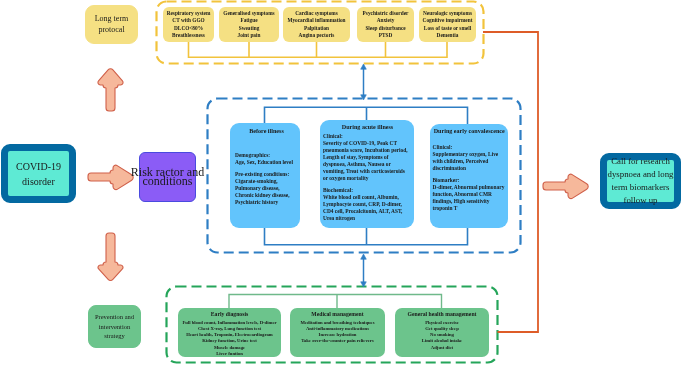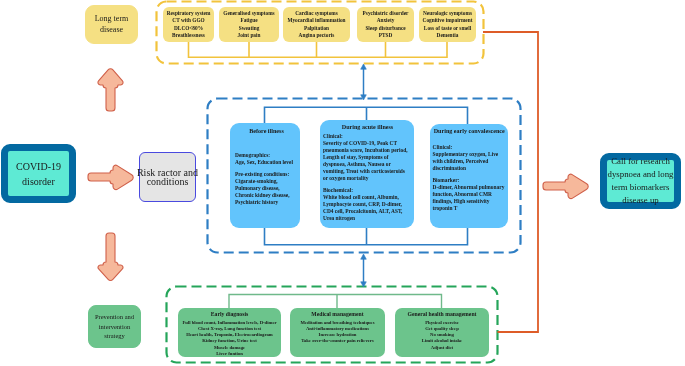--- a/index.html
+++ b/index.html
@@ -9,22 +9,22 @@
   #stage{position:relative;width:685px;height:366px;background:#fff;}
   svg.layer{position:absolute;left:0;top:0;width:685px;height:366px;overflow:visible;}
   .node{position:absolute;box-sizing:border-box;display:flex;flex-direction:column;
         align-items:center;justify-content:center;text-align:center;font-weight:normal;}
   .node .ln{display:block;white-space:nowrap;}
 
   
   .bignode{background:#5eead4;border:7px solid #0369a1;border-radius:9px;
            font-size:10px;line-height:15px;}
   .bignode.small{font-size:8.8px;line-height:12.8px;}
-  .lblue{background:#e5e5e5;border:1px solid #4A4ADF;border-radius:6px;
-         font-size:10px;line-height:9.5px;}
+  .lblue{background:#8b5cf6;border:1px solid #4A4ADF;border-radius:6px;
+         font-size:12px;line-height:9.5px;}
   .ynode{background:#F5E083;border:1px solid #F5E083;border-radius:9px;
          font-size:8px;line-height:10.5px;}
   .gnode{background:#6CC48C;border:1px solid #6CC48C;border-radius:8px;
          font-size:6.5px;line-height:9.5px;}
 
   
   .ybox{position:absolute;background:#F5E083;border-radius:6px;box-sizing:border-box;
         display:flex;flex-direction:column;align-items:center;justify-content:center;
         text-align:center;font-weight:bold;font-size:5.3px;line-height:7.4px;}
   
@@ -99,32 +99,32 @@
   <div class="node bignode" style="left:1px;top:144px;width:75px;height:59px;">
     <span class="ln">COVID-19</span>
     <span class="ln">disorder</span>
   </div>
   <div class="node lblue" style="left:139px;top:152px;width:57px;height:50px;">
     <span class="ln">Risk ractor and</span>
     <span class="ln">conditions</span>
   </div>
   <div class="node ynode" style="left:85px;top:5px;width:53px;height:39px;">
     <span class="ln">Long term</span>
-    <span class="ln">disease</span>
+    <span class="ln">protocal</span>
   </div>
   <div class="node gnode" style="left:88px;top:305px;width:53px;height:43px;">
     <span class="ln">Prevention and</span>
     <span class="ln">intervention</span>
     <span class="ln">strategy</span>
   </div>
   <div class="node bignode small" style="left:600px;top:153px;width:81px;height:56px;">
     <span class="ln">Call for research</span>
     <span class="ln">dyspnoea and long</span>
     <span class="ln">term biomarkers</span>
-    <span class="ln">disease up</span>
+    <span class="ln">follow up</span>
   </div>
   <div class="ybox" style="left:163px;top:7px;width:51px;height:35px;">
     <span class="ln">Respiratory system</span>
     <span class="ln">CT with GGO</span>
     <span class="ln">DLCO&lt;80%</span>
     <span class="ln">Breathlessness</span>
   </div>
   <div class="ybox" style="left:219px;top:7px;width:60px;height:35px;">
     <span class="ln">Generalised symptoms</span>
     <span class="ln">Fatigue</span>

